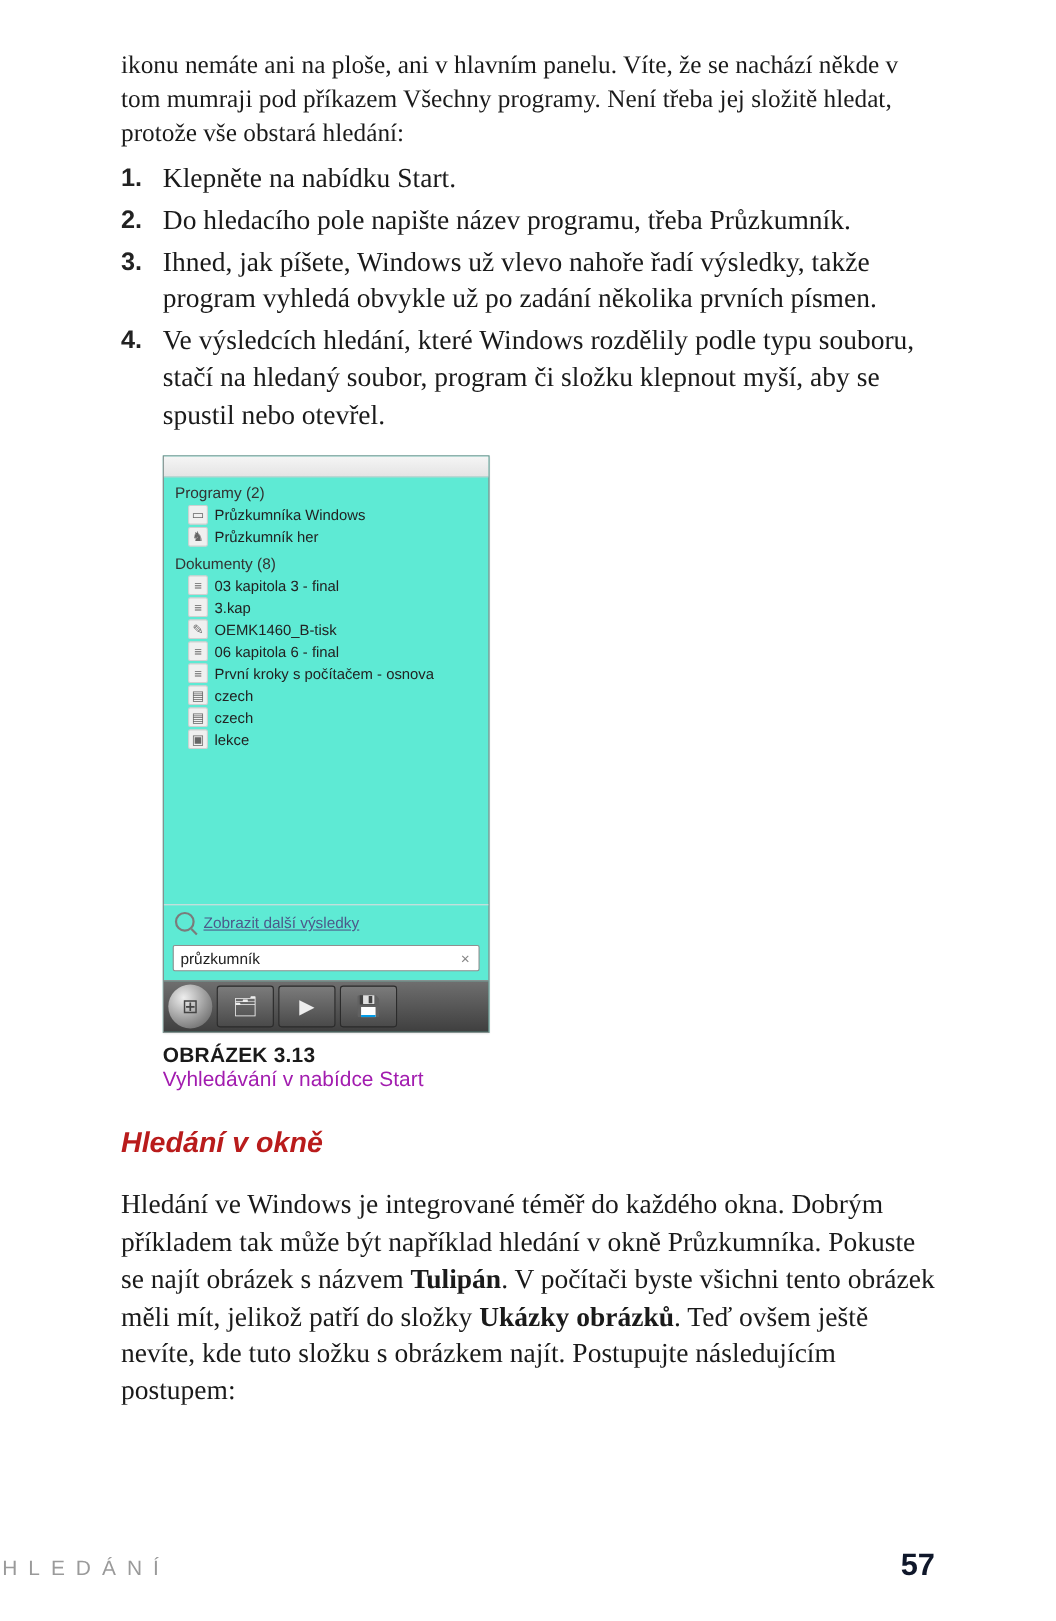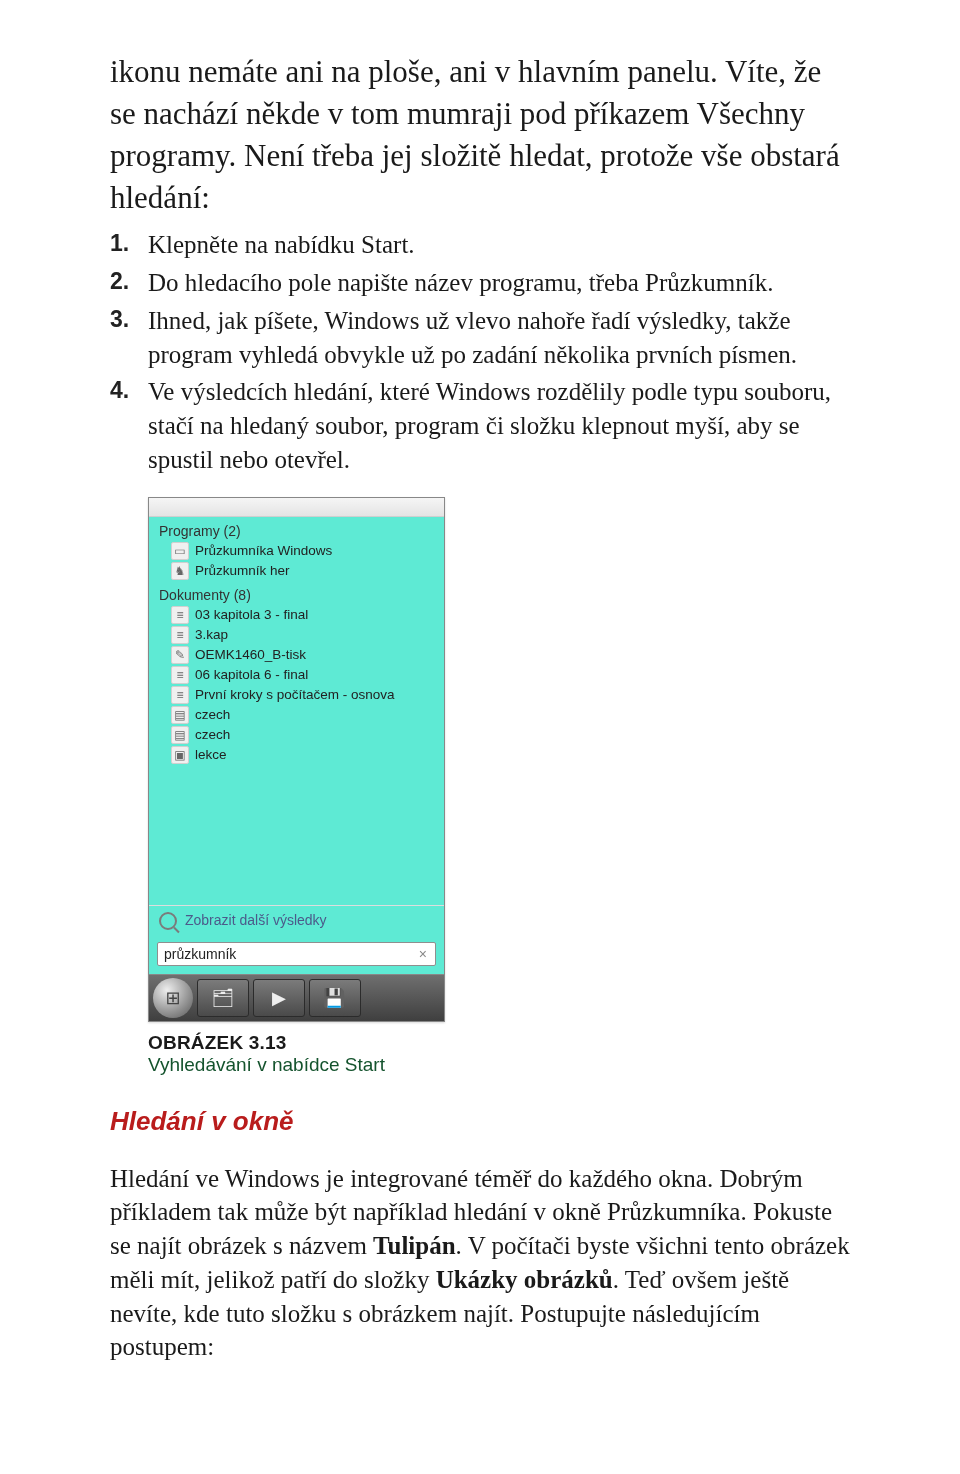--- a/index.html
+++ b/index.html
@@ -7,21 +7,21 @@
     padding: 0;
     background: #fff;
     font-family: "Minion Pro", Georgia, "Times New Roman", serif;
     color: #1a1a1a;
     width: 960px;
   }
   .page {
     padding: 20px 110px 40px 110px;
   }
   .intro {
-    font-size: 31px;
+    font-size: 23px;
     line-height: 1.35;
     margin-bottom: 10px;
   }
   ol.steps {
     list-style: none;
     padding: 0;
     margin: 0 0 20px 0;
     counter-reset: step;
   }
   ol.steps li {
@@ -82,26 +82,27 @@
     color: #666;
     background: #f0f0f0;
     border: 1px solid #d0d0d0;
     border-radius: 2px;
   }
   .win-panel .spacer {
     height: 140px;
   }
   .win-panel .more {
     display: flex;
-    align-items: flex-start;
+    align-items: flex-end;
     gap: 8px;
     padding: 6px 10px;
     border-top: 1px solid #ddd;
     color: #4c5a8a;
     font-size: 14px;
+    text-decoration: underline;
   }
   .win-panel .more .mag {
     width: 14px;
     height: 14px;
     border: 2px solid #7b7b7b;
     border-radius: 50%;
     position: relative;
   }
   .win-panel .more .mag::after {
     content: "";
@@ -169,21 +170,21 @@
     font-family: Arial, Helvetica, sans-serif;
   }
   .fig-caption .lbl {
     font-weight: 700;
     font-size: 19px;
     letter-spacing: 0.2px;
   }
   .fig-caption .desc {
     font-size: 19px;
     font-weight: 400;
-    color: #14532d;
+    color: #a21caf;
   }
   .h2 {
     font-family: Arial, Helvetica, sans-serif;
     font-size: 26px;
     font-style: italic;
     font-weight: 700;
     margin: 24px 0 12px 0;
     color: #b91c1c;
   }
   .bodytext {

